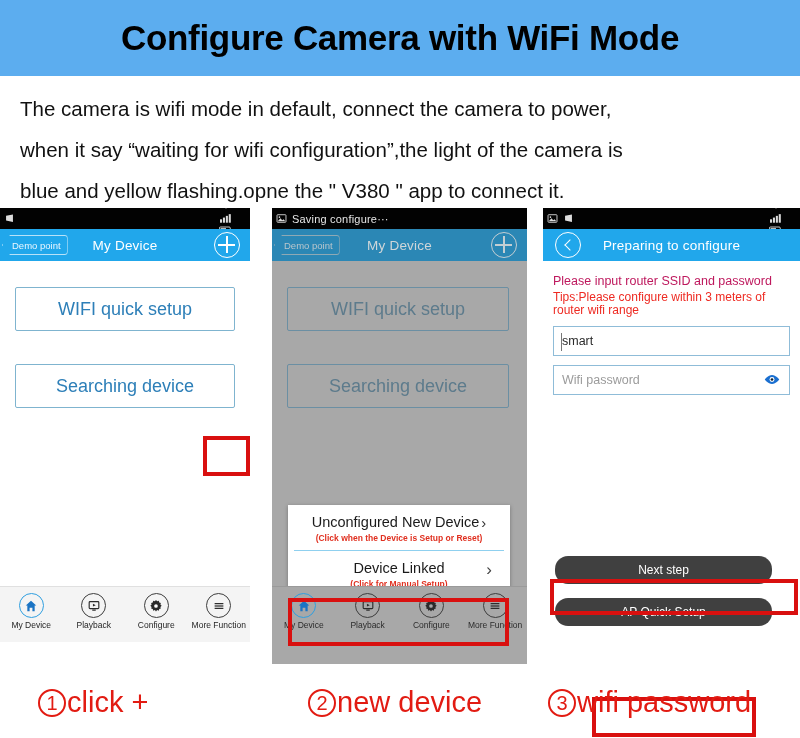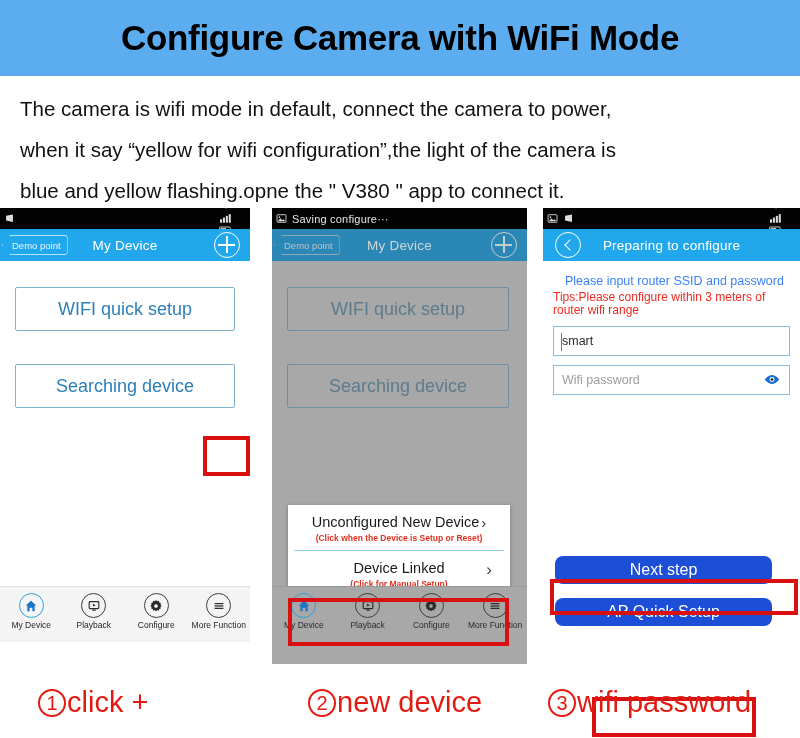--- a/index.html
+++ b/index.html
@@ -161,39 +161,39 @@
   .dlg-row .arrow-r {
     font-size: 15px; color: #333; font-weight: normal;
   }
   .dlg-row.r2 .arrow-r {
     position: absolute; right: 18px; top: 9px; font-size: 17px; color: #444;
   }
   .dlg-div { height: 1px; background: #8fd0ef; margin: 0 6px; }
 
   
   .p3body { position: relative; background: #fff; height: 403px; padding: 0 10px; }
-  .p3-label { margin-top: 13px; font-size: 12.5px; color: #3b82f6; margin-left: 12px; }
+  .p3-label { margin-top: 13px; font-size: 12.5px; color: #be185d; }
   .p3-tip { margin-top: 3px; font-size: 12px; color: #ee2a22; line-height: 13px; font-weight: normal; }
   .p3-input {
     position: relative; margin-top: 9px; height: 30px;
     border: 1px solid #8fbcd8; background: #fff;
     display: flex; align-items: center; padding: 12px 8px;
   }
   .p3-input .val { font-size: 12.5px; color: #2b2b2b; }
   .p3-input .ph { font-size: 12.5px; color: #9b9b9b; }
   .p3-input .caret {
     position: absolute; left: 7px; top: 6px; width: 1px; height: 18px; background: #777;
   }
   .eye { position: absolute; right: 9px; top: 50%; transform: translateY(-50%); }
 
   .p3-btn {
     position: absolute; left: 12px; width: 217px; height: 28px;
-    background: #1d4ed8; color: #ffffff; font-size: 16px;
+    background: #404040; color: #ffffff; font-size: 12px;
     display: flex; align-items: center; justify-content: center;
-    border-radius: 8px;
+    border-radius: 13px;
   }
   .p3-btn.next { top: 282px; }
   .p3-btn.ap { top: 324px; }
 
   
   .redbox { position: absolute; border: 4px solid #d9100f; pointer-events: none; }
   #rb-plus  { left: 203px; top: 228px; width: 47px; height: 40px; }
   #rb-dialog{ left: 288px; top: 390px; width: 221px; height: 48px; }
   #rb-pwd   { left: 550px; top: 371px; width: 248px; height: 36px; }
   #rb-next  { left: 592px; top: 489px; width: 164px; height: 40px; }
@@ -218,21 +218,21 @@
 <body>
 
 <div class="page">
 
   <div class="title-banner">
     <div class="title-text">Configure Camera with WiFi Mode</div>
   </div>
 
   <div class="intro">
     <p>The camera is wifi mode in default, connect the camera to power,</p>
-    <p>when it say “yellow for wifi configuration”,the light of the camera is</p>
+    <p>when it say “waiting for wifi configuration”,the light of the camera is</p>
     <p>blue and yellow flashing.opne the " V380 "  app to connect it.</p>
   </div>
 
   <div class="panels">
 
     <div class="phone p1">
       <div class="statusbar">
         <div class="sb-left">
           <span class="ic">
             <svg width="11" height="11" viewBox="0 0 16 16">

